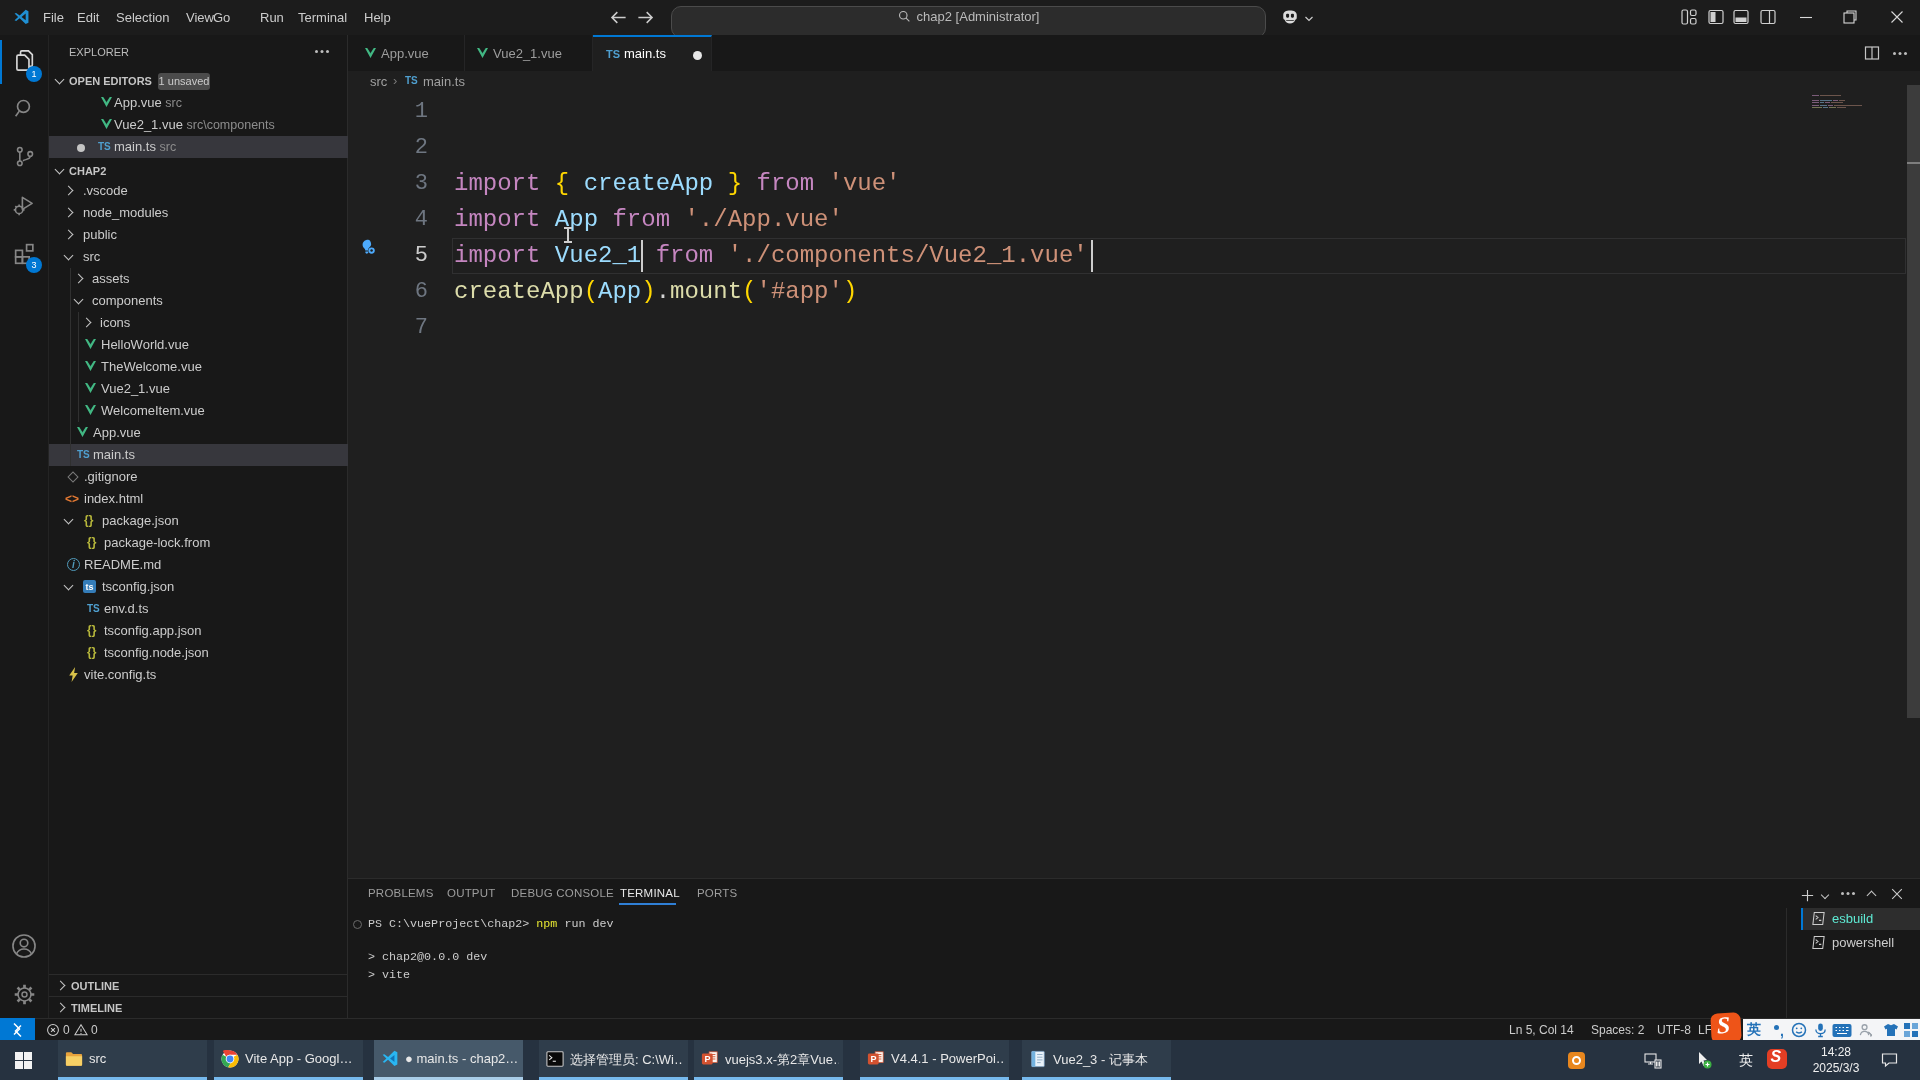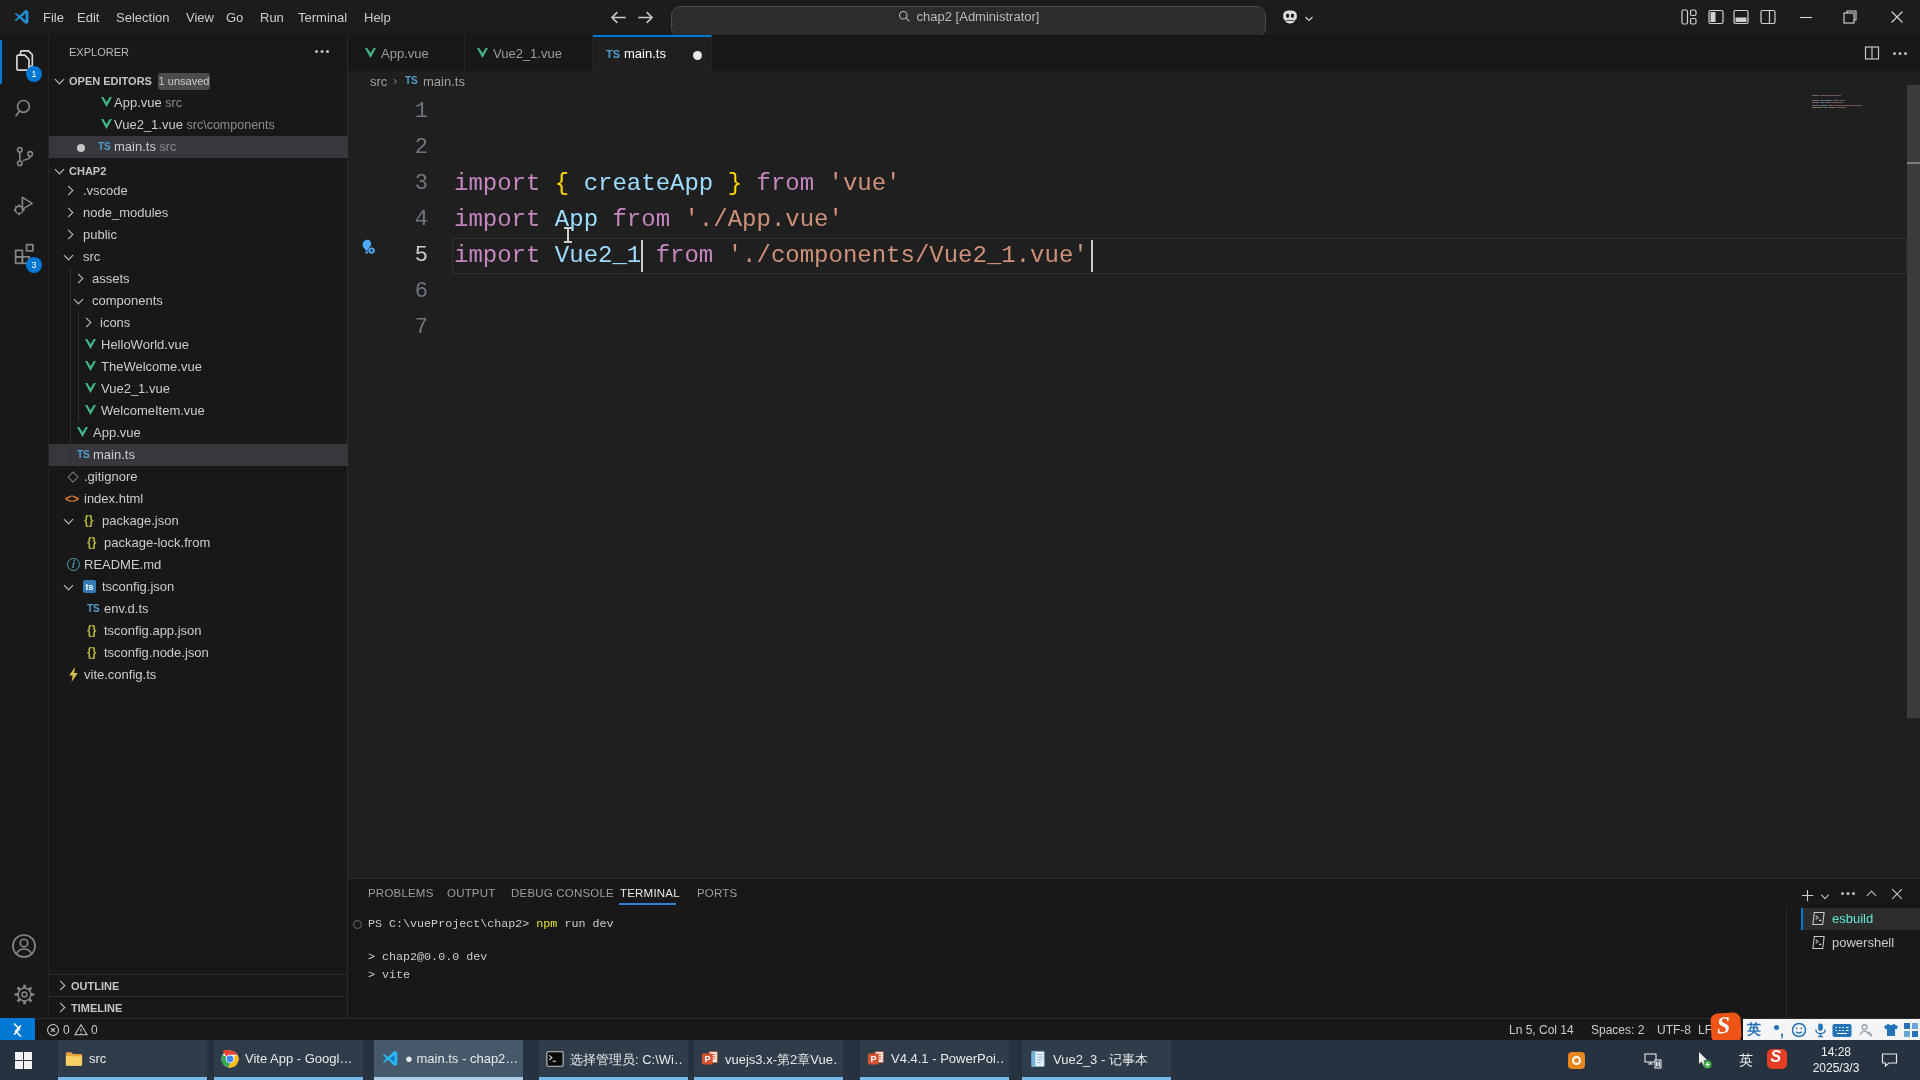--- a/index.html
+++ b/index.html
@@ -53,21 +53,21 @@
 </head>
 <body>
 <div id="titlebar">
   <svg class="abs" style="left:13px;top:9px" width="17" height="17" viewBox="0 0 24 24">
       <path fill="#2090d3" d="M17.9 1.1 L9.4 9.3 L4.5 5.5 L2.2 6.4 L7.2 11.2 L2.2 16 L4.5 16.9 L9.4 13.1 L17.9 21.3 L21.8 19.4 V3 Z M17.9 6.5 V15.9 L12.1 11.2 Z"></path>
     </svg>
   <div class="menuitem" style="left:43px">File</div>
   <div class="menuitem" style="left:77px">Edit</div>
   <div class="menuitem" style="left:116px">Selection</div>
   <div class="menuitem" style="left:186px">View</div>
-  <div class="menuitem" style="left:226px">Go</div>
+  <div class="menuitem" style="left:213px">Go</div>
   <div class="menuitem" style="left:260px">Run</div>
   <div class="menuitem" style="left:298px">Terminal</div>
   <div class="menuitem" style="left:364px">Help</div>
   <svg class="abs" style="left:609px;top:8px" width="19" height="19" viewBox="0 0 16 16" fill="none" stroke="#cccccc" stroke-width="1.3">
       <path d="M14 8 H3 M7 3.5 L2.5 8 L7 12.5"></path>
     </svg>
   <svg class="abs" style="left:636px;top:8px" width="19" height="19" viewBox="0 0 16 16" fill="none" stroke="#cccccc" stroke-width="1.3">
       <path d="M2 8 H13 M9 3.5 L13.5 8 L9 12.5"></path>
     </svg>
   <div id="cmdcenter">
@@ -318,20 +318,21 @@
   <div class="lnum" style="top:0">1</div>
   <div class="lnum" style="top:36px">2</div>
   <div class="lnum" style="top:72px">3</div>
   <div class="lnum" style="top:108px">4</div>
   <div class="lnum" style="top:144px;color:#cccccc">5</div>
   <div class="lnum" style="top:180px">6</div>
   <div class="lnum" style="top:216px">7</div>
   <div class="cline" style="top:108px"><span class="kw">import</span> <span class="vr">App</span> <span class="kw">from</span> <span class="str">'./App.vue'</span></div>
   <div class="cline" style="top:72px"><span class="kw">import</span> <span class="br">{</span> <span class="vr">createApp</span> <span class="br">}</span> <span class="kw">from</span> <span class="str">'vue'</span></div>
   <div class="cline" style="top:144px"><span class="kw">import</span> <span class="vr">Vue2_1</span> <span class="kw">from</span> <span class="str">'./components/Vue2_1.vue'</span></div>
+  <div class="cline" style="top:180px"><span class="fn">createApp</span><span class="br">(</span><span class="vr">App</span><span class="br">)</span><span class="pn">.</span><span class="fn">mount</span><span class="br">(</span><span class="str">'#app'</span><span class="br">)</span></div>
   <div class="abs" style="left:293px;top:146px;width:2px;height:32px;background:#cccccc"></div>
   <div class="abs" style="left:743px;top:146px;width:2px;height:32px;background:#cccccc"></div>
   <svg class="abs" style="left:11px;top:144px" width="18" height="18" viewBox="0 0 16 16">
       <path fill="#4daafc" d="M8 1.5 C5.2 1.5 3.2 3.5 3.2 6 C3.2 7.5 4 8.6 4.8 9.4 C5.3 9.9 5.5 10.4 5.6 11 H8.2 C8 10 8.5 9.2 9.2 8.5 C10 7.7 10.8 6.9 10.8 5.6 C10.7 3.3 9.6 1.5 8 1.5 Z M5.7 12 H8.2 V13.4 C8.2 13.4 7.4 14 6.9 14 C6.4 14 5.7 13.4 5.7 13.4 Z"></path>
       <circle cx="11.2" cy="11.2" r="2.8" fill="#4daafc"></circle>
       <circle cx="11.2" cy="11.2" r="1.1" fill="#1f1f1f"></circle>
     </svg>
   <div class="abs" style="left:216px;top:133px;width:8px;height:2px;background:#cfcfcf"></div>
   <div class="abs" style="left:219px;top:133px;width:2px;height:16px;background:#cfcfcf"></div>
   <div class="abs" style="left:216px;top:147px;width:8px;height:2px;background:#cfcfcf"></div>

